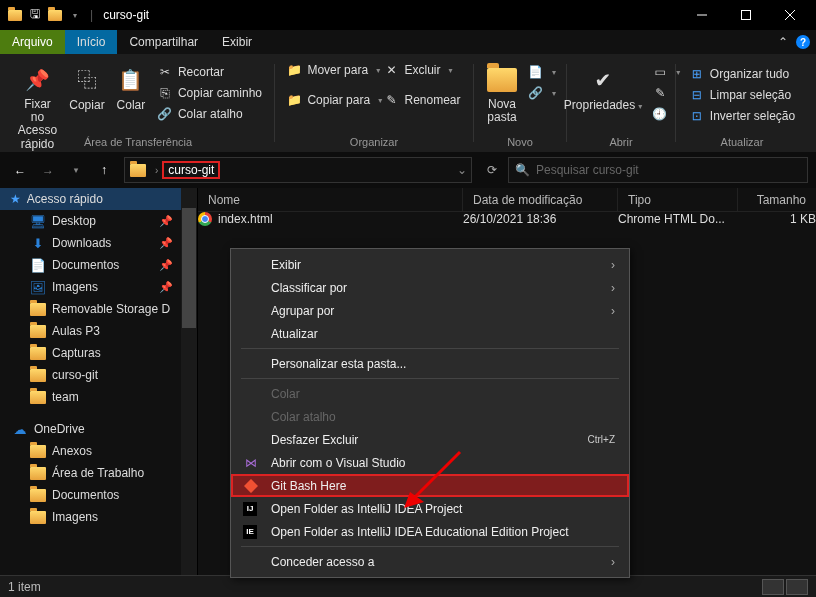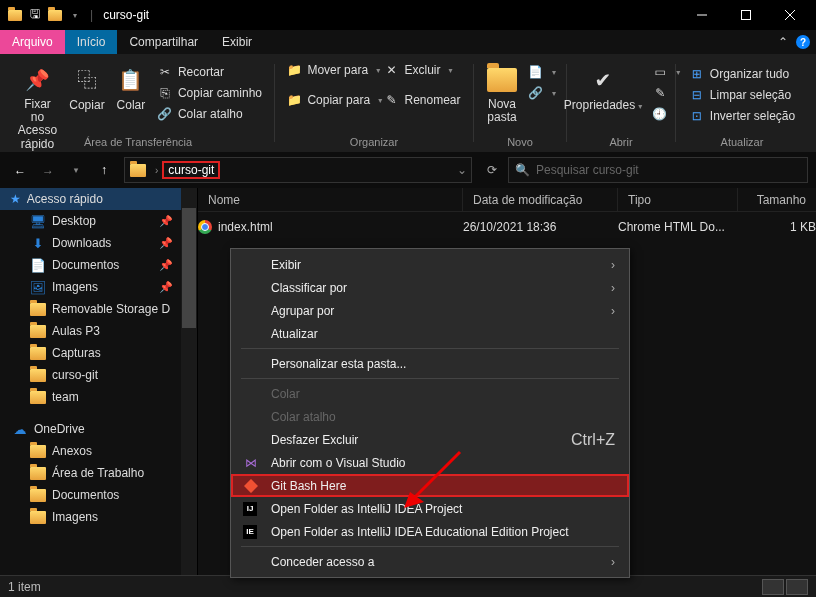--- a/index.html
+++ b/index.html
@@ -6,21 +6,21 @@
 body{background:#1e1e1e;width:816px;height:597px;overflow:hidden;color:#ccc;position:relative}
 .titlebar{height:30px;background:#000;display:flex;align-items:center;padding:0 4px}
 .titlebar .ticons{display:flex;gap:2px;align-items:center;margin-left:2px}
 .titlebar .ticons span{width:18px;height:18px;display:flex;align-items:center;justify-content:center}
 .titlebar .tsep{color:#555;margin:0 6px}
 .titlebar .ttitle{color:#fff;margin-left:4px}
 .winctrl{margin-left:auto;display:flex}
 .winctrl div{width:44px;height:30px;display:flex;align-items:center;justify-content:center;color:#fff}
 .tabbar{height:24px;background:#111;display:flex;align-items:stretch}
 .tabbar .tab{padding:0 12px;display:flex;align-items:center;color:#ddd;font-size:12px}
-.tabbar .tab.arquivo{background:#ec4899;color:#fff}
+.tabbar .tab.arquivo{background:#4d7c0f;color:#fff}
 .tabbar .tab.active{background:#0369a1}
 .tabbar .spacer{flex:1}
 .tabbar .right{display:flex;align-items:center;padding-right:6px;gap:8px}
 .ribbon{height:98px;background:#1e1e1e;display:flex;flex-direction:column}
 .ribbon-top{flex:1;display:flex;align-items:flex-start;padding:6px 4px 0}
 .rgroup{display:flex;flex-direction:column;align-items:center;height:88px;padding:0 6px;position:relative}
 .rgroup .lbl{position:absolute;bottom:0;font-size:11px;color:#999;width:100%;text-align:center}
 .sep{width:1px;background:#333;height:78px;margin:4px 2px}
 .bigbtn{display:flex;flex-direction:column;align-items:center;justify-content:flex-start;padding:4px 6px;color:#ddd;font-size:11px;text-align:center;gap:2px;min-width:44px}
 .bigbtn .ic{width:32px;height:32px;display:flex;align-items:center;justify-content:center;font-size:20px}
@@ -45,29 +45,29 @@
 .nav .scroll .thumb{position:absolute;top:20px;width:14px;left:1px;height:120px;background:#444}
 .nav .item{display:flex;align-items:center;padding:3px 6px 3px 18px;gap:6px;color:#ddd;font-size:12px;height:22px}
 .nav .item.star{background:#1a3a5c;padding-left:10px}
 .nav .item .pin{margin-left:auto;margin-right:18px;color:#666;font-size:11px}
 .nav .item .ic{width:16px;height:16px;display:flex;align-items:center;justify-content:center;font-size:13px}
 .nav .sub{padding-left:30px}
 .main{flex:1;background:#111;display:flex;flex-direction:column;position:relative}
 .cols{display:flex;height:24px;border-bottom:1px solid #222;align-items:flex-start;color:#bbb}
 .cols div{padding:0 10px;border-right:1px solid #222;height:100%;display:flex;align-items:center;font-size:12px}
 .c1{width:265px}.c2{width:155px}.c3{width:120px}.c4{flex:1;text-align:right;justify-content:flex-end}
-.row{display:flex;height:22px;align-items:flex-end;color:#ddd}
+.row{display:flex;height:22px;align-items:flex-start;color:#ddd}
 .row .c1{display:flex;align-items:center;gap:6px}
 .chrome-ic{width:14px;height:14px;border-radius:50%;background:conic-gradient(#ea4335 0 120deg,#34a853 120deg 240deg,#fbbc05 240deg 360deg);position:relative;display:inline-block}
 .chrome-ic:after{content:"";position:absolute;top:3px;left:3px;width:8px;height:8px;border-radius:50%;background:#4285f4;border:1.5px solid #fff;box-sizing:border-box}
 .ctx{position:absolute;left:230px;top:248px;width:400px;background:#2b2b2b;border:1px solid #555;box-shadow:2px 2px 8px rgba(0,0,0,.6);padding:4px 0;z-index:50}
 .ctx .ci{display:flex;align-items:center;padding:4px 14px 4px 40px;color:#eee;font-size:12px;position:relative;height:23px}
 .ctx .ci.dis{color:#666}
 .ctx .ci .chev{margin-left:auto;color:#aaa}
-.ctx .ci .sc{margin-left:auto;color:#ccc;font-size:16px}
+.ctx .ci .sc{margin-left:auto;color:#ccc;font-size:10px}
 .ctx .ci .cic{position:absolute;left:12px;width:16px;height:16px;display:flex;align-items:center;justify-content:center}
 .ctx .csep{height:1px;background:#444;margin:3px 10px}
 .ctx .ci.hi{background:#7f1d1d}
 .ctx .ci.hl2{outline:2px solid #d22;outline-offset:-2px}
 .status{position:absolute;bottom:0;left:0;right:0;height:22px;background:#1a1a1a;border-top:1px solid #333;display:flex;align-items:center;padding:0 8px;color:#bbb;font-size:11px}
 .status .vicons{margin-left:auto;display:flex;gap:2px}
 .status .vicons div{width:22px;height:16px;background:#333;border:1px solid #555}
 .folder-ic{width:16px;height:13px;background:linear-gradient(#ffd86b,#e8a33c);border-radius:1px;position:relative;display:inline-block}
 .folder-ic:before{content:"";position:absolute;top:-3px;left:0;width:7px;height:3px;background:#e8a33c;border-radius:1px 1px 0 0}
 .folder-big{width:30px;height:24px;background:linear-gradient(#ffd86b,#e8a33c);border-radius:2px;position:relative;display:inline-block}

